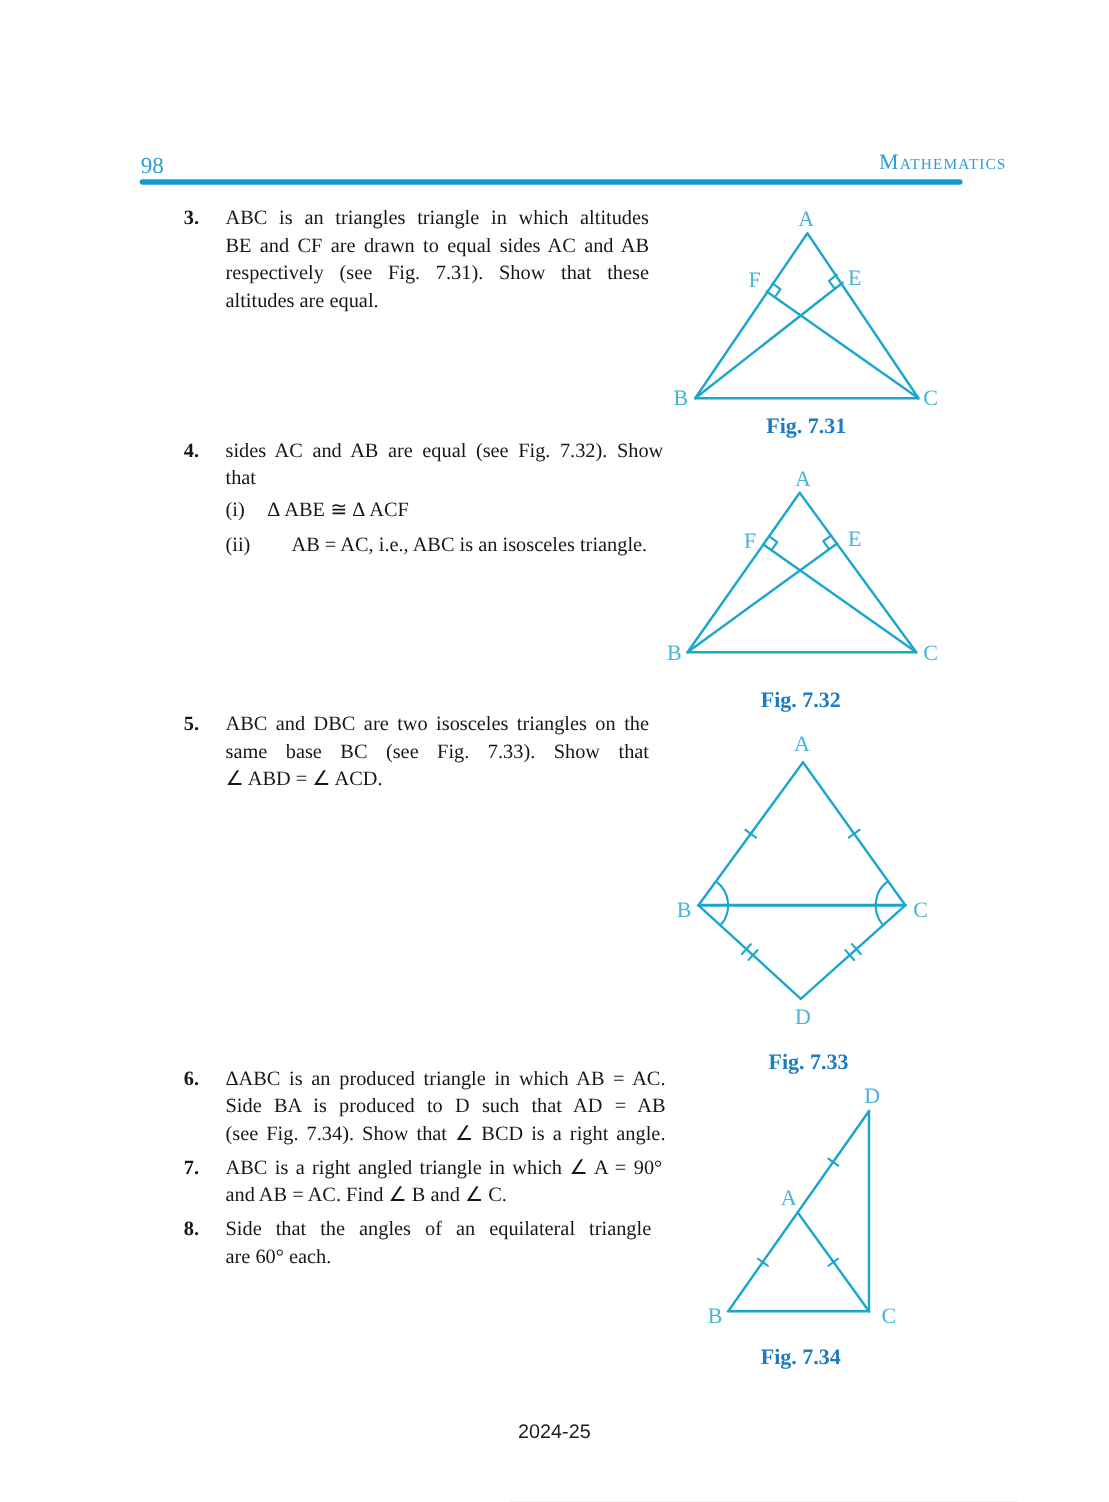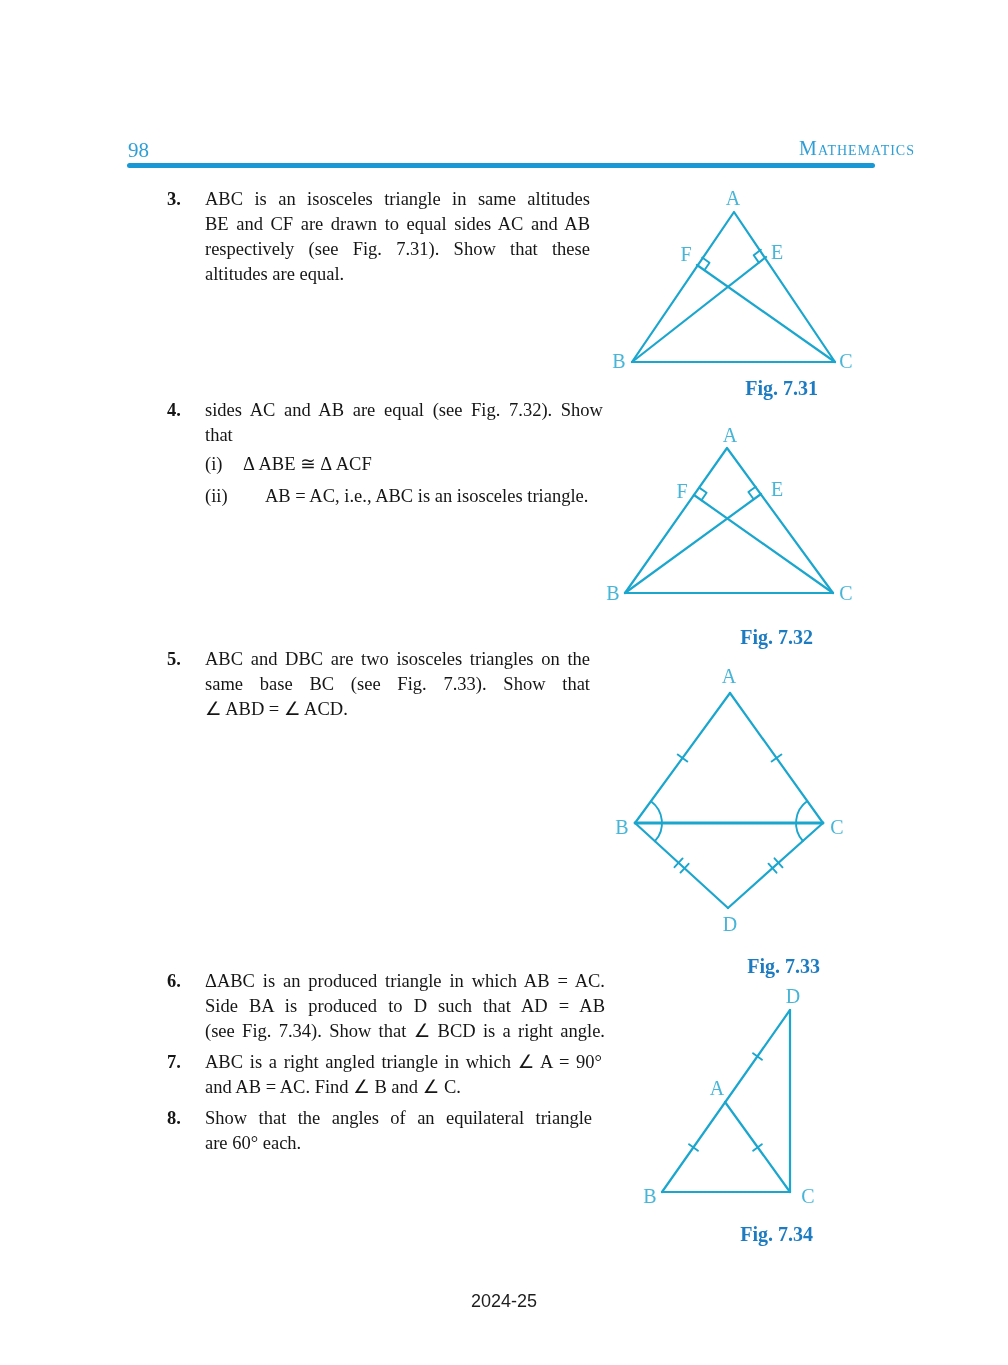--- a/index.html
+++ b/index.html
@@ -22,39 +22,39 @@
   .sub{display:flex;}
   .sub .slabel{width:38px; flex:0 0 38px;}
   .mt4{margin-top:4px;} .mt7{margin-top:7px;gap:22px;}
   
   .fig{position:absolute;}
   .fig path, .fig line{stroke:#1ba6ce; fill:none; stroke-linecap:round; stroke-linejoin:round;}
   .edge{stroke-width:2.2px;}
   .edge-bold{stroke-width:2.8px;}
   .mark{stroke-width:1.9px;}
   .vl{font-size:20px; fill:#46b5d7; font-family:"Liberation Serif", serif;}
-  .caption{position:absolute; width:170px; text-align:right; font-weight:bold;
+  .caption{position:absolute; width:170px; text-align:center; font-weight:bold;
            font-size:20px; color:#1d7cc1;}
   
   .footer{position:absolute; left:0; width:1008px; top:1291px; text-align:center;
           font-family:"Liberation Sans", sans-serif; font-size:18px; color:#1e1e1e;}
 </style>
 </head>
 <body>
 
 <div class="page">
 
   <div class="pagenum">98</div>
   <div class="runhead">Mathematics</div>
   <div class="rule"></div>
 
   <div class="ex" style="left:167px; top:187px; width:436px;">
     <div class="num">3.</div>
     <div class="bodytxt" style="width:385px;">
-      <div class="ln jl">ABC is an isosceles triangle in same altitudes</div>
+      <div class="ln jl">ABC is an triangles triangle in which altitudes</div>
       <div class="ln jl">BE and CF are drawn to equal sides AC and AB</div>
       <div class="ln jl">respectively (see Fig. 7.31). Show that these</div>
       <div class="ln">altitudes are equal.</div>
     </div>
   </div>
 
   <div class="ex" style="left:167px; top:398px; width:448px;">
     <div class="num">4.</div>
     <div class="bodytxt" style="width:398px;">
       <div class="ln jl">sides AC and AB are equal (see Fig. 7.32). Show</div>
@@ -92,21 +92,21 @@
     <div class="num">7.</div>
     <div class="bodytxt" style="width:397px;">
       <div class="ln jl">ABC is a right angled triangle in which ∠ A = 90°</div>
       <div class="ln">and AB = AC. Find ∠ B and ∠ C.</div>
     </div>
   </div>
 
   <div class="ex" style="left:167px; top:1106px; width:437px;">
     <div class="num">8.</div>
     <div class="bodytxt" style="width:387px;">
-      <div class="ln jl">Show that the angles of an equilateral triangle</div>
+      <div class="ln jl">Side that the angles of an equilateral triangle</div>
       <div class="ln">are 60° each.</div>
     </div>
   </div>
 
   <svg class="fig" style="left:595px; top:186px;" width="290" height="195" viewBox="0 0 290 195">
     <path class="edge" d="M139 26 L37 176 L240 176 Z"></path>
     <path class="edge" d="M37 176 L171 71"></path>
     <path class="edge" d="M240 176 L102 79"></path>
     <path class="mark" d="M107.2 71.6 L114.5 76.8 L109.4 84.2"></path>
     <path class="mark" d="M165.8 63.7 L158.7 69.3 L163.9 76.6"></path>

